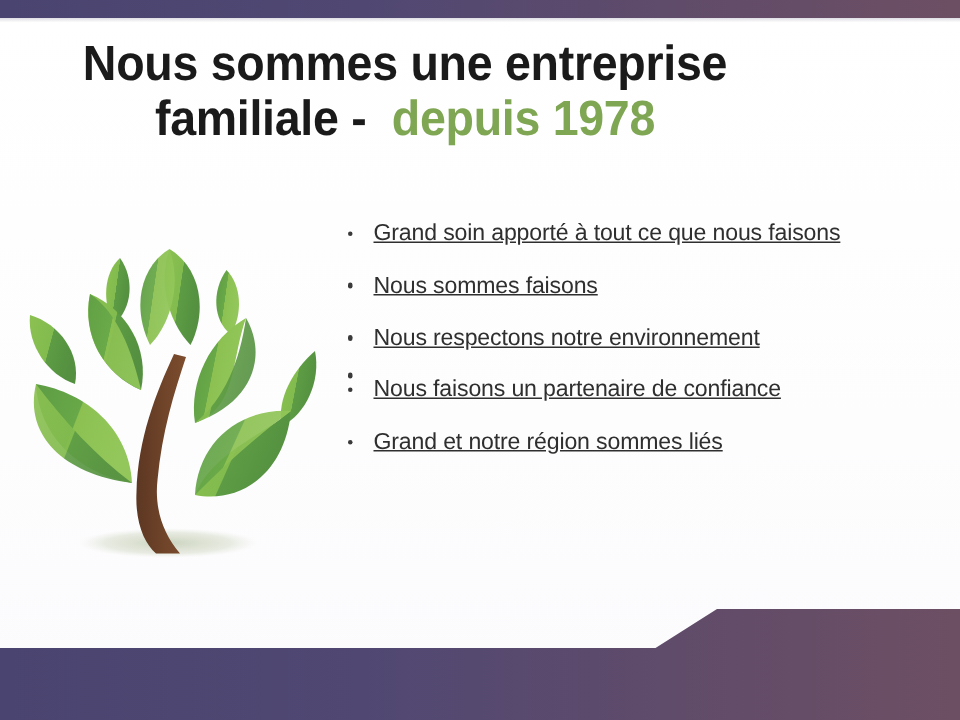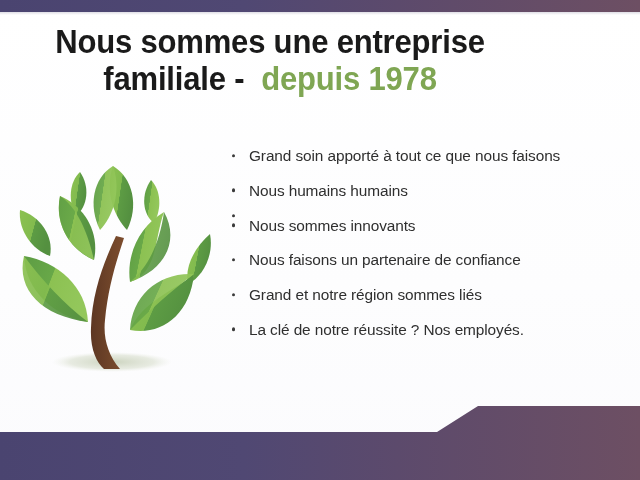--- a/index.html
+++ b/index.html
@@ -63,20 +63,21 @@
   }
   .bullets li{
     position:relative;
     padding-left:21px;
     margin-bottom:15.5px;
     font-size:15.4px;
     color:#2f2f2f;
     line-height:1.25;
     white-space:nowrap;
     letter-spacing:-0.1px;
+    text-decoration:underline;
   }
   .bullets li .dot{
     position:absolute;left:4px;top:50%;
     width:3.4px;height:3.4px;border-radius:50%;
     background:#3a3a3a;
     transform:translateY(-50%);
   }
 
   
   .brand-bar{
@@ -151,26 +152,25 @@
         <path d="M16 106 C 8 140, 34 166, 80 172 C 56 154, 34 130, 16 106 Z" fill="url(#lfA)" opacity="0.92"></path>
 
         <path d="M186 124 C 164 142, 134 152, 122 180 C 152 186, 182 166, 186 124 Z" fill="url(#lfA)"></path>
         <path d="M186 124 C 150 122, 124 146, 122 180 C 142 160, 164 140, 186 124 Z" fill="url(#lfB)" opacity="0.92"></path>
       </g>
     </svg>
   </div>
 
   <ul class="bullets">
     <li><span class="dot"></span><span>Grand soin apporté à tout ce que nous faisons</span></li>
-    <li><span class="dot"></span><span>Nous humains humains</span></li>
+    <li><span class="dot"></span><span>Nous sommes faisons</span></li>
+    <li><span class="dot"></span><span>Nous respectons notre environnement</span></li>
     <li><span class="dot"></span></li>
-    <li><span class="dot"></span><span>Nous sommes innovants</span></li>
     <li><span class="dot"></span><span>Nous faisons un partenaire de confiance</span></li>
     <li><span class="dot"></span><span>Grand et notre région sommes liés</span></li>
-    <li><span class="dot"></span><span>La clé de notre réussite ? Nos employés.</span></li>
   </ul>
 
   <div class="brand-bar">
     <svg viewBox="0 0 640 82" xmlns="http://www.w3.org/2000/svg" aria-hidden="true" preserveAspectRatio="none">
       <defs>
         <linearGradient id="barG" x1="0" y1="0" x2="1" y2="0">
           <stop offset="0%" stop-color="#4a4470"></stop>
           <stop offset="38%" stop-color="#504873"></stop>
           <stop offset="62%" stop-color="#5c4a6c"></stop>
           <stop offset="100%" stop-color="#6d4f63"></stop>

